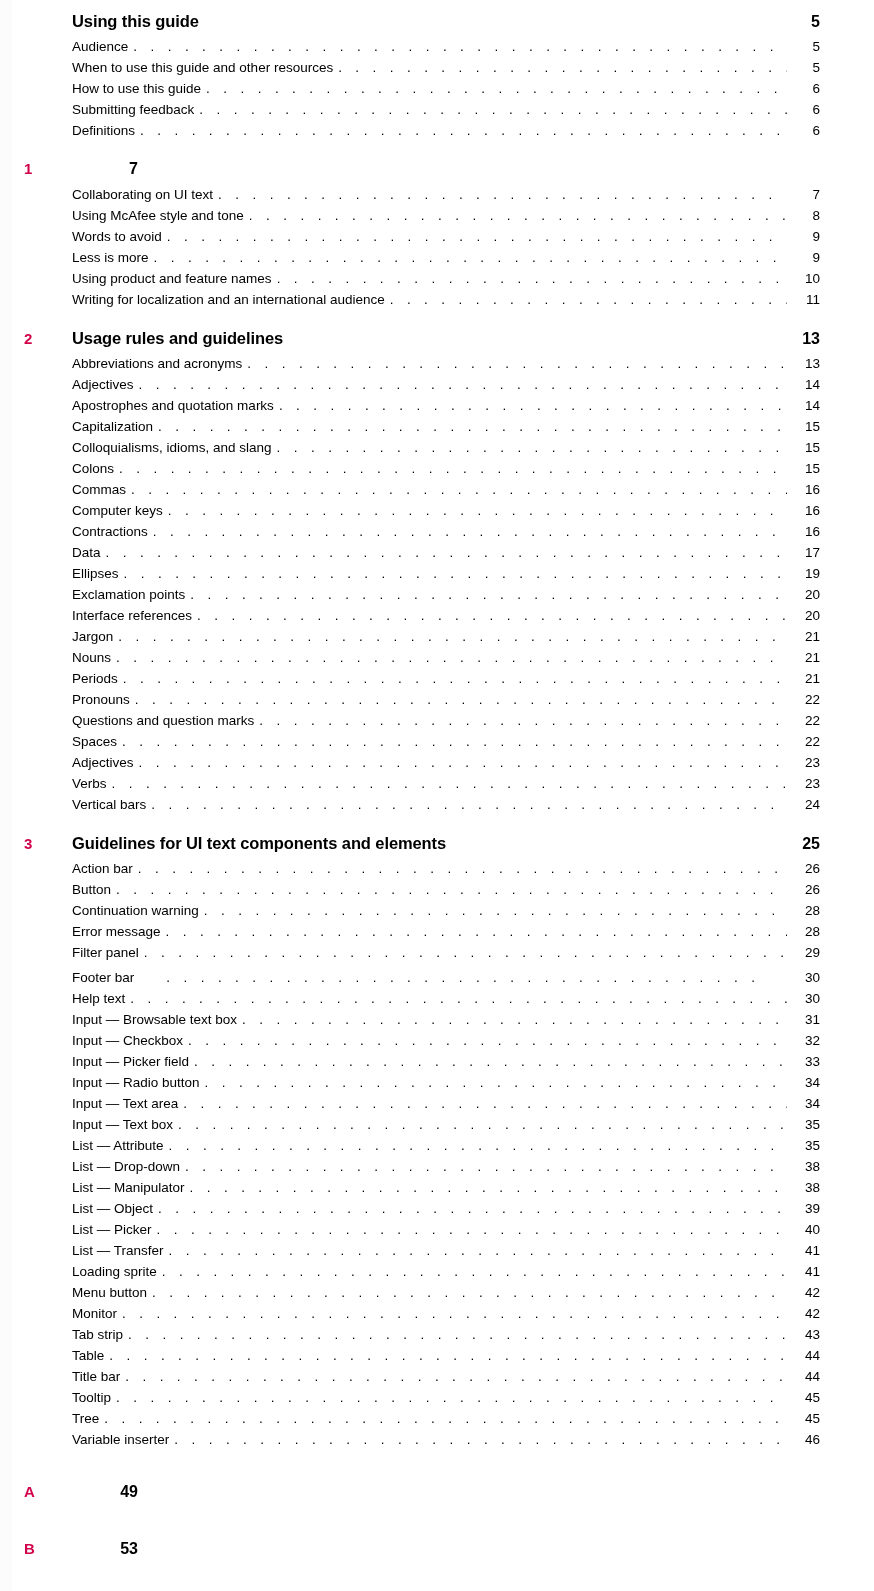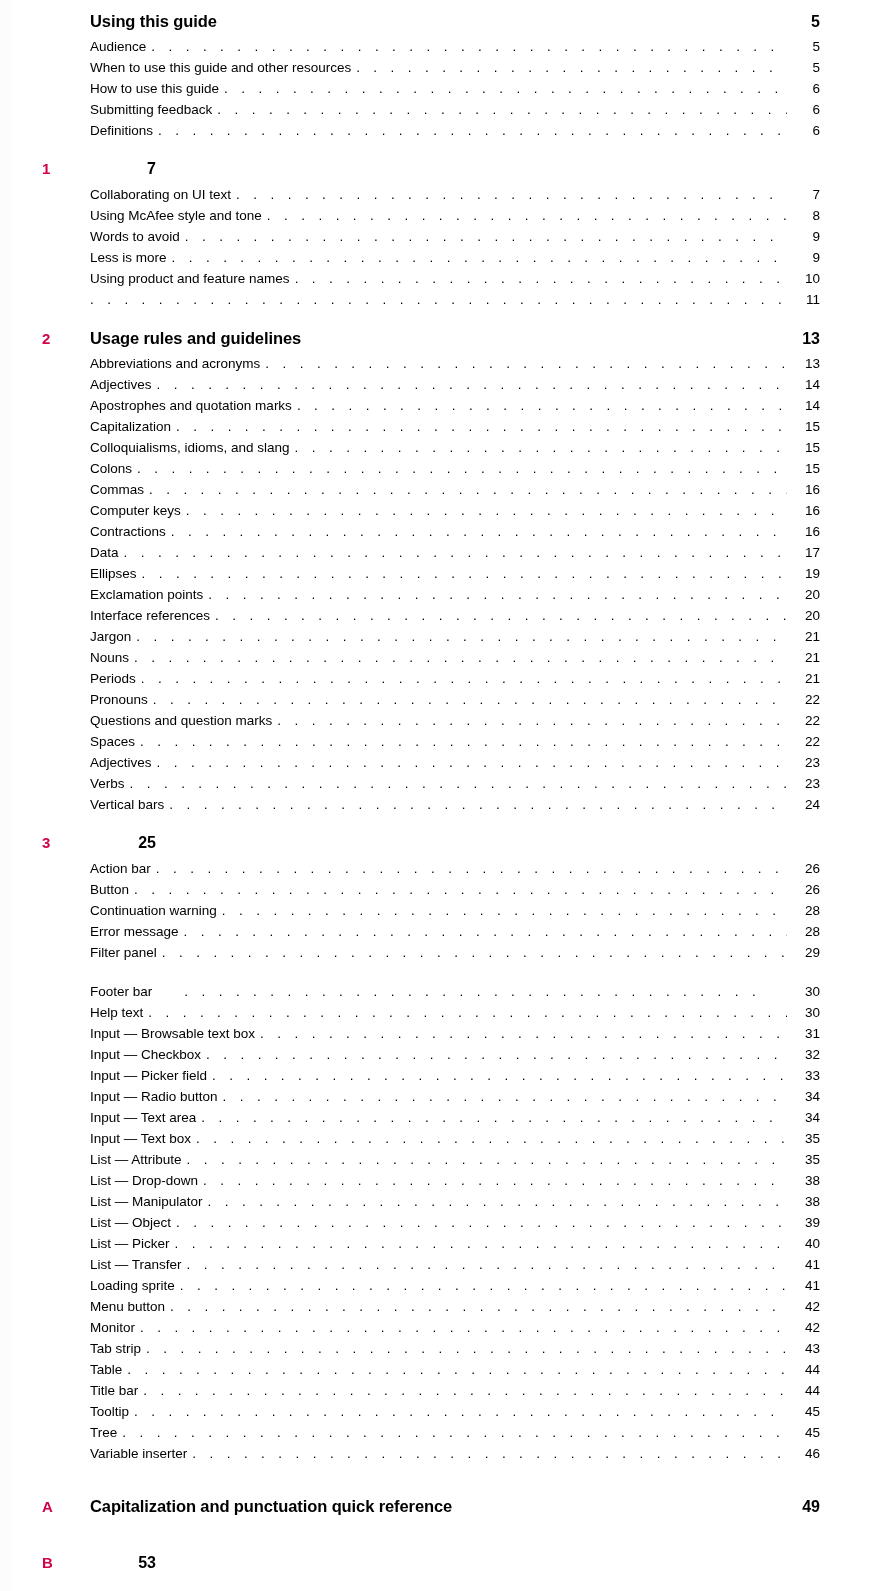--- a/index.html
+++ b/index.html
@@ -20,21 +20,20 @@
   .page-edge {
     position: absolute;
     left: 0; top: 0;
     width: 12px; height: 1591px;
     background: #fcfcfd;
   }
 
   .toc {
     position: relative;
     padding-top: 6px;
-    padding-left: 18px;
   }
 
   
   .group { display: block; }
 
   .chapter-row {
     display: flex;
     align-items: baseline;
     height: 30px;
   }
@@ -68,21 +67,21 @@
   }
 
   
   .entry-row {
     display: flex;
     align-items: baseline;
     height: 21px;
     padding-left: 72px;
     box-sizing: border-box;
   }
-  .entry-row.gap-before { margin-top: 18px; gap: 27px; }
+  .entry-row.gap-before { margin-top: 4px; gap: 27px; }
 
   .entry-label {
     flex: 0 0 auto;
     font-size: 13.5px;
     line-height: 21px;
     white-space: nowrap;
     padding-right: 5px;
   }
   .entry-leader {
     flex: 1 1 auto;
@@ -172,20 +171,21 @@
         <span class="entry-label">Less is more</span>
         <span class="entry-leader">. . . . . . . . . . . . . . . . . . . . . . . . . . . . . . . . . . . . . . . . . . . . . . . . . . . . . . . . . . . . . . . . . . . . . . . . . . . . . . . . . . . . . . . . . . . . . . . . . . . . . . . . . . . . . . . . . . . . . . . . . . . . . . . . . . . . . . . . . . . . . . . . . . . . . . . . . . . . . . . </span>
         <span class="entry-page">9</span>
       </div>
       <div class="entry-row">
         <span class="entry-label">Using product and feature names</span>
         <span class="entry-leader">. . . . . . . . . . . . . . . . . . . . . . . . . . . . . . . . . . . . . . . . . . . . . . . . . . . . . . . . . . . . . . . . . . . . . . . . . . . . . . . . . . . . . . . . . . . . . . . . . . . . . . . . . . . . . . . . . . . . . . . . . . . . . . . . . . . . . . . . . . . . . . . . . . . . . . . . . . . . . . . </span>
         <span class="entry-page">10</span>
       </div>
       <div class="entry-row">
+        <span class="entry-label">Writing for localization and an international audience</span>
         <span class="entry-leader">. . . . . . . . . . . . . . . . . . . . . . . . . . . . . . . . . . . . . . . . . . . . . . . . . . . . . . . . . . . . . . . . . . . . . . . . . . . . . . . . . . . . . . . . . . . . . . . . . . . . . . . . . . . . . . . . . . . . . . . . . . . . . . . . . . . . . . . . . . . . . . . . . . . . . . . . . . . . . . . </span>
         <span class="entry-page">11</span>
       </div>
     </div>
     <div class="group">
       <div class="chapter-row">
         <div class="chapter-marker" style="color: rgb(209, 3, 74);">2</div>
         <div class="chapter-title">Usage rules and guidelines</div>
         <div class="chapter-page">13</div>
       </div>
@@ -296,20 +296,21 @@
       </div>
       <div class="entry-row">
         <span class="entry-label">Vertical bars</span>
         <span class="entry-leader">. . . . . . . . . . . . . . . . . . . . . . . . . . . . . . . . . . . . . . . . . . . . . . . . . . . . . . . . . . . . . . . . . . . . . . . . . . . . . . . . . . . . . . . . . . . . . . . . . . . . . . . . . . . . . . . . . . . . . . . . . . . . . . . . . . . . . . . . . . . . . . . . . . . . . . . . . . . . . . . </span>
         <span class="entry-page">24</span>
       </div>
     </div>
     <div class="group">
       <div class="chapter-row">
         <div class="chapter-marker" style="color: rgb(209, 3, 74);">3</div>
+        <div class="chapter-title">Guidelines for UI text components and elements</div>
         <div class="chapter-page">25</div>
       </div>
       <div class="entry-row">
         <span class="entry-label">Action bar</span>
         <span class="entry-leader">. . . . . . . . . . . . . . . . . . . . . . . . . . . . . . . . . . . . . . . . . . . . . . . . . . . . . . . . . . . . . . . . . . . . . . . . . . . . . . . . . . . . . . . . . . . . . . . . . . . . . . . . . . . . . . . . . . . . . . . . . . . . . . . . . . . . . . . . . . . . . . . . . . . . . . . . . . . . . . . </span>
         <span class="entry-page">26</span>
       </div>
       <div class="entry-row">
         <span class="entry-label">Button</span>
         <span class="entry-leader">. . . . . . . . . . . . . . . . . . . . . . . . . . . . . . . . . . . . . . . . . . . . . . . . . . . . . . . . . . . . . . . . . . . . . . . . . . . . . . . . . . . . . . . . . . . . . . . . . . . . . . . . . . . . . . . . . . . . . . . . . . . . . . . . . . . . . . . . . . . . . . . . . . . . . . . . . . . . . . . </span>
@@ -442,21 +443,20 @@
       </div>
       <div class="entry-row">
         <span class="entry-label">Variable inserter</span>
         <span class="entry-leader">. . . . . . . . . . . . . . . . . . . . . . . . . . . . . . . . . . . . . . . . . . . . . . . . . . . . . . . . . . . . . . . . . . . . . . . . . . . . . . . . . . . . . . . . . . . . . . . . . . . . . . . . . . . . . . . . . . . . . . . . . . . . . . . . . . . . . . . . . . . . . . . . . . . . . . . . . . . . . . . </span>
         <span class="entry-page">46</span>
       </div>
     </div>
     <div class="group appendix">
       <div class="chapter-row">
         <div class="chapter-marker" style="color: rgb(209, 3, 74);">A</div>
-        <div class="chapter-title">Capitalization and punctuation quick reference</div>
         <div class="chapter-page">49</div>
       </div>
     </div>
     <div class="group appendix">
       <div class="chapter-row">
         <div class="chapter-marker" style="color: rgb(209, 3, 74);">B</div>
         <div class="chapter-page">53</div>
       </div>
     </div>
   </div>

